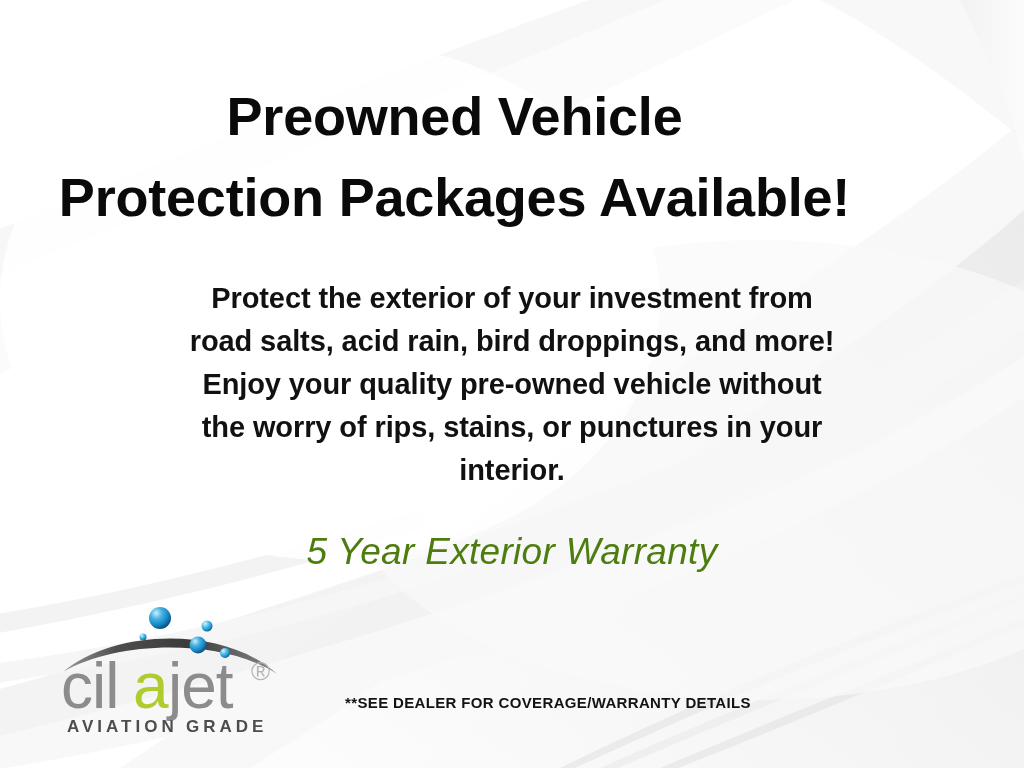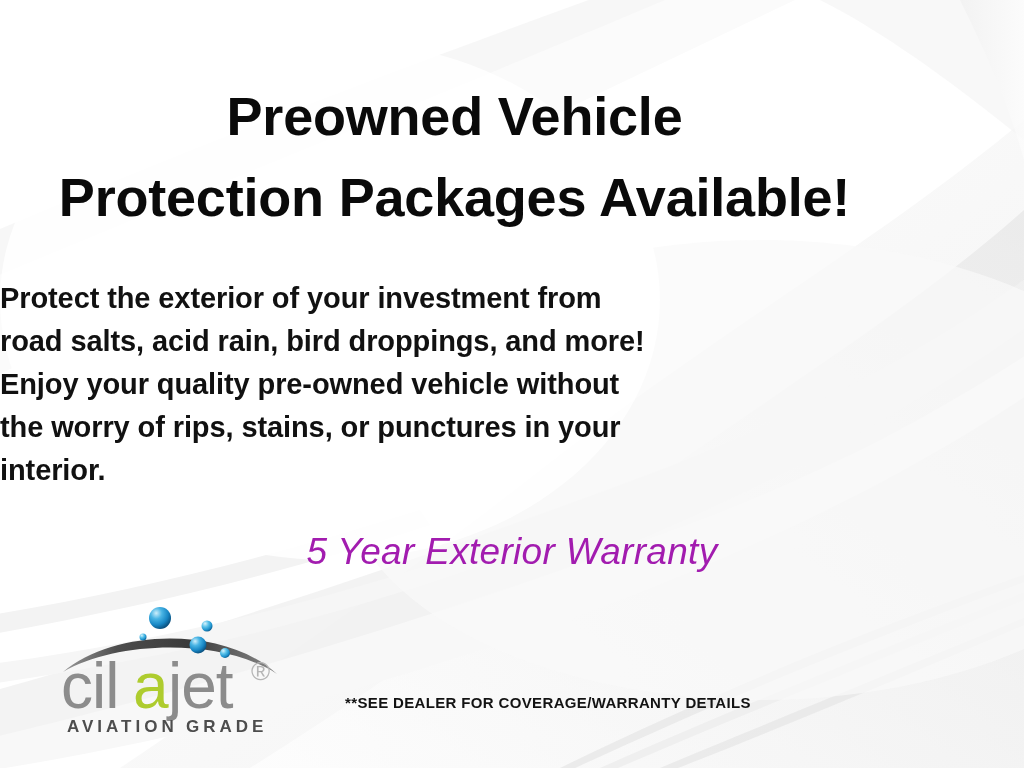--- a/index.html
+++ b/index.html
@@ -53,35 +53,36 @@
     line-height: 1.50;
     letter-spacing: -0.2px;
     white-space: pre-line;
   }
 
   .body-copy {
     position: absolute;
     left: 0;
     top: 277px;
     width: 1024px;
+    text-align: center;
     color: #111111;
     font-family: "Liberation Sans Narrow", "Liberation Sans", sans-serif;
     font-weight: bold;
     font-size: 29px;
     line-height: 1.48;
     letter-spacing: -0.1px;
     white-space: pre-line;
   }
 
   .warranty {
     position: absolute;
     left: 0;
     width: 1024px;
     text-align: center;
-    color: #a21caf;
+    color: #4d7c0f;
     font-family: "Liberation Sans Narrow", "Liberation Sans", sans-serif;
     font-style: italic;
     font-weight: normal;
     font-size: 37px;
     letter-spacing: 0.3px;
   }
   .warranty-1 { top: 531px; }
   .warranty-2 { top: 589px; }
 
   .disclaimer {

